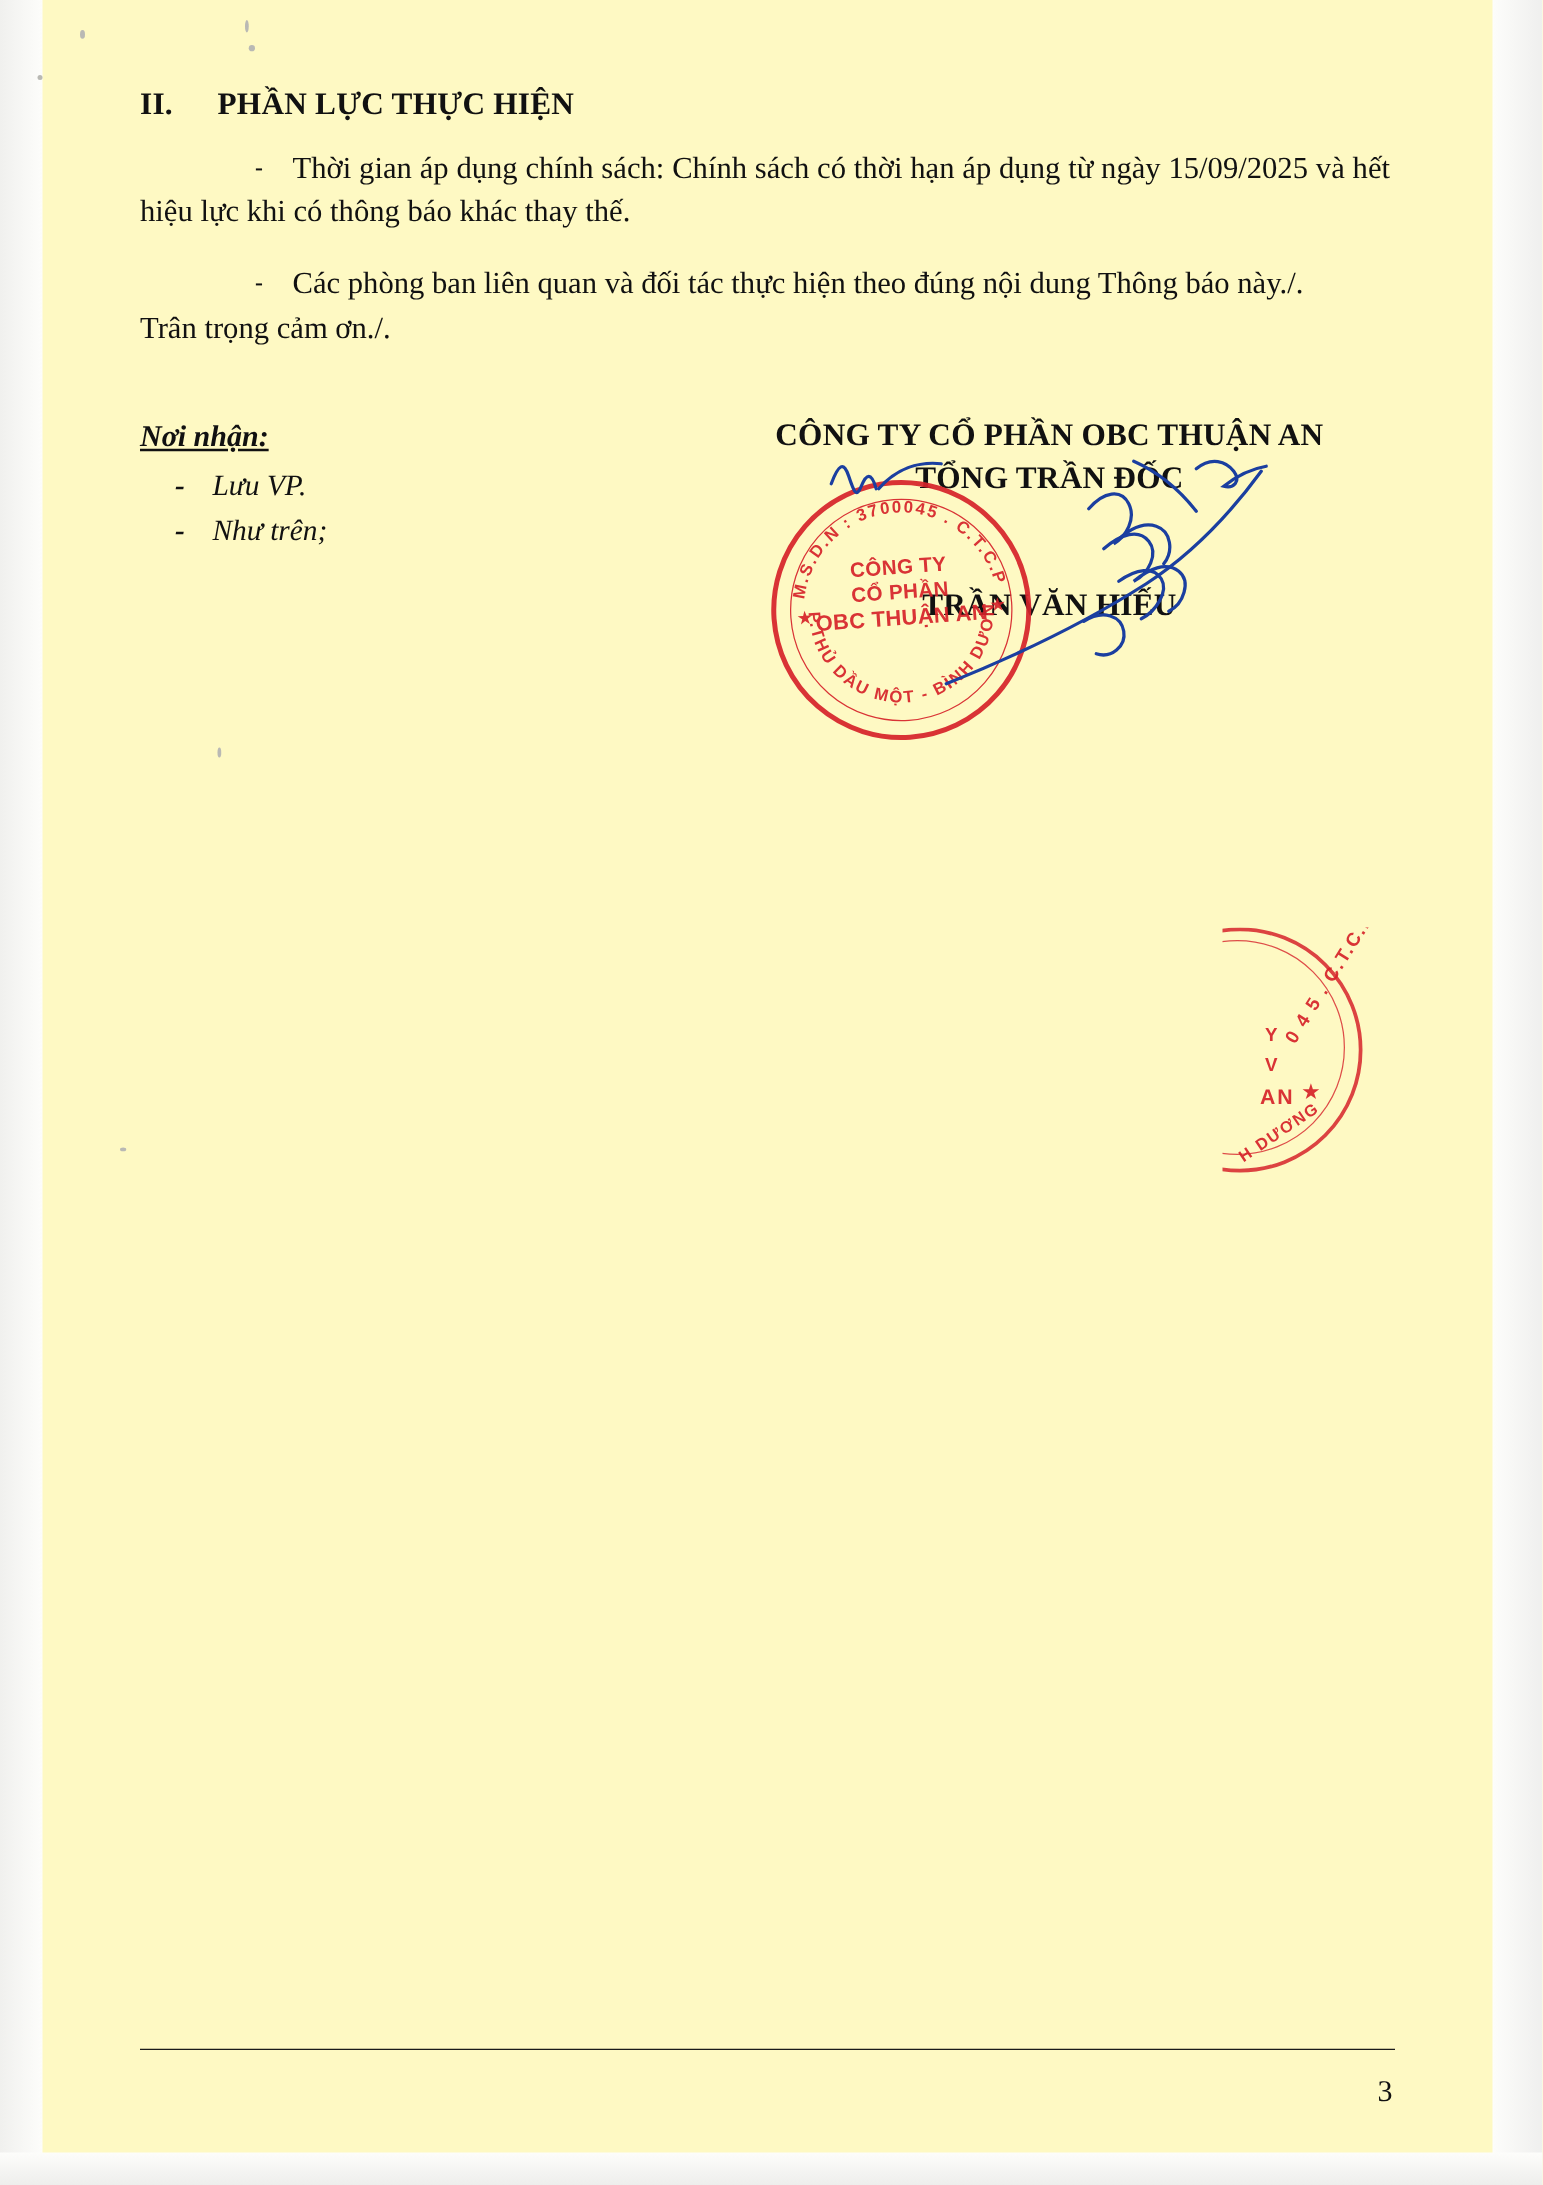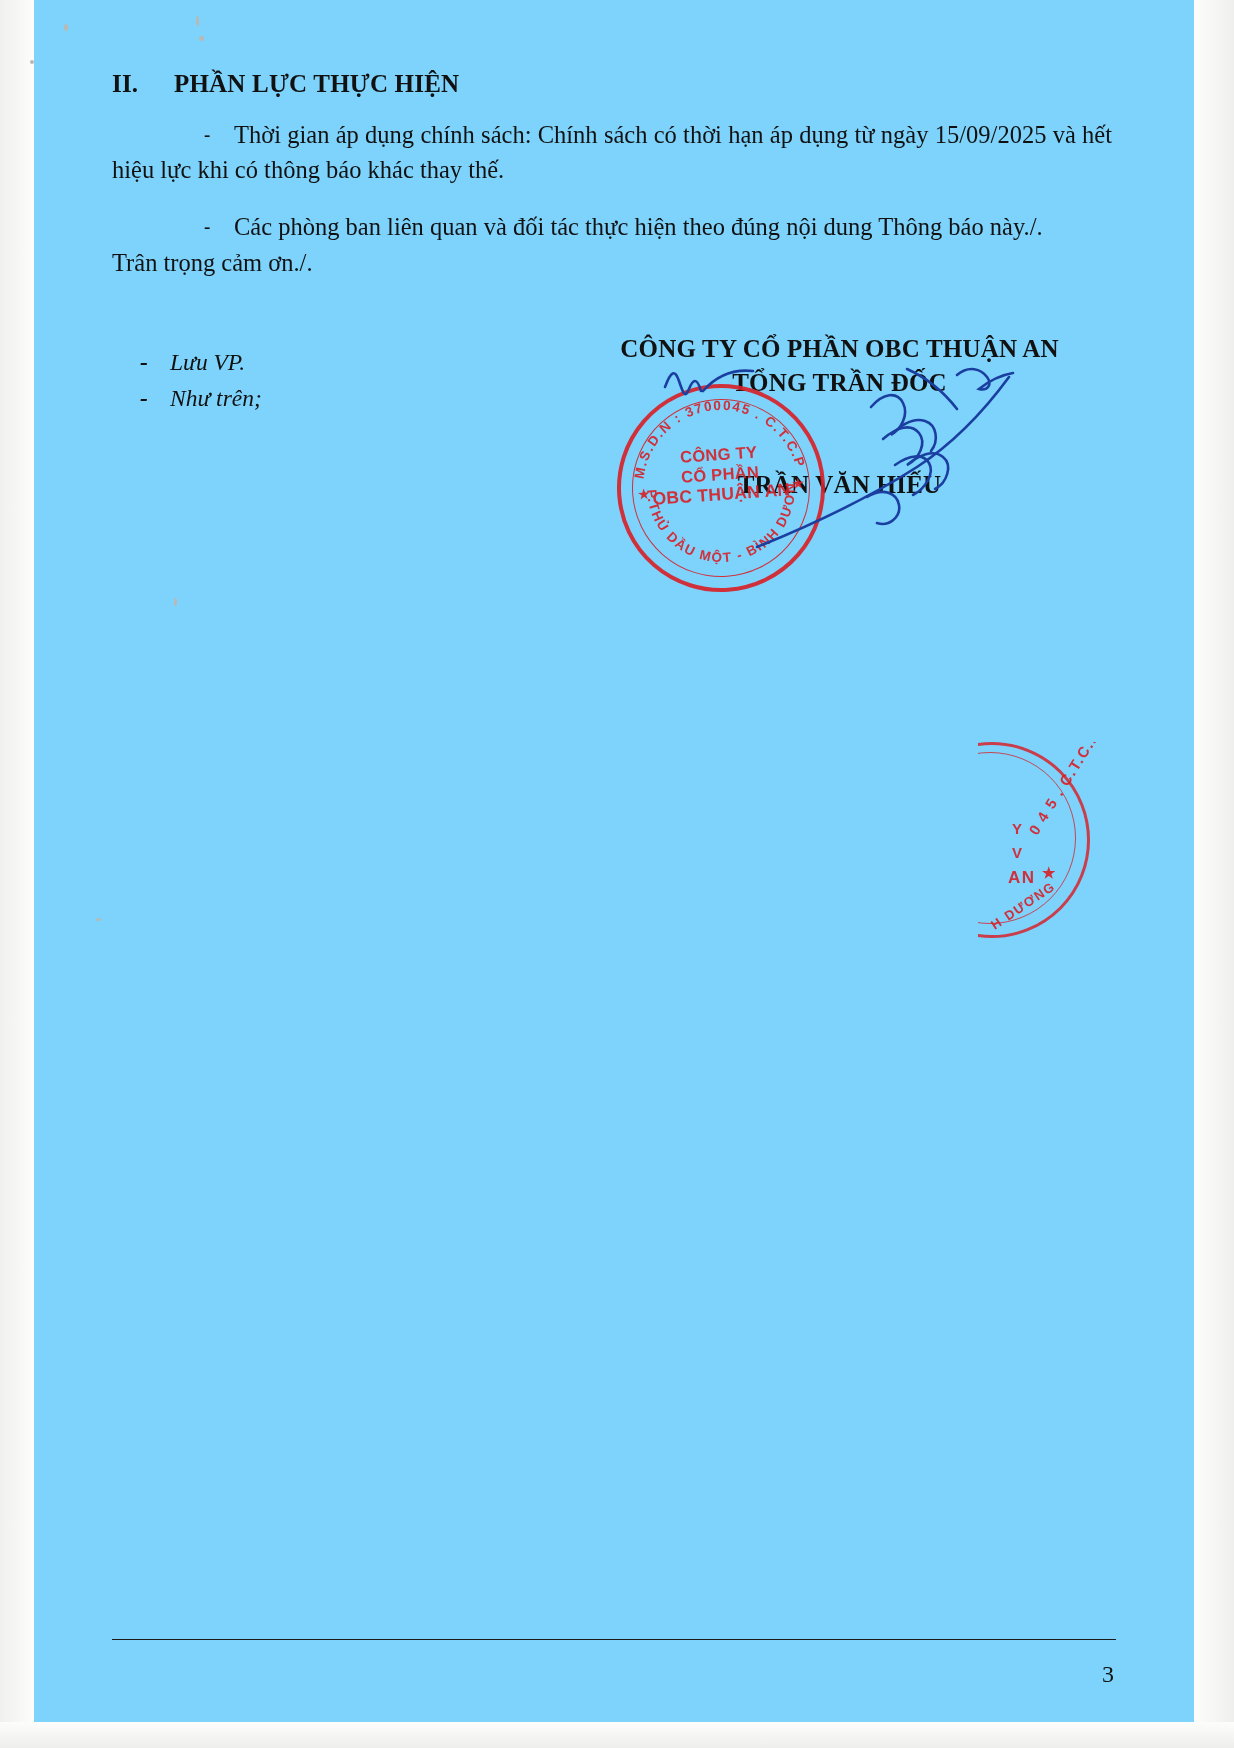--- a/index.html
+++ b/index.html
@@ -13,21 +13,21 @@
     font-family: "Liberation Serif", serif;
     color: #111111;
     position: relative;
     overflow: hidden;
   }
 
   
   .page {
     position: absolute;
     inset: 0;
-    background: #7dd3fc;
+    background: #fef9c3;
   }
   .scan-edge-left {
     position: absolute;
     left: 0; top: 0; bottom: 0;
     width: 34px;
     background: linear-gradient(to right, #f0f0ee 0%, #fdfdfb 100%);
   }
   .scan-edge-right {
     position: absolute;
     right: 0; top: 0; bottom: 0;
@@ -302,20 +302,21 @@
 
     <div class="para para-2">
       <span class="dash">-</span><span>Các phòng ban liên quan và đối tác thực hiện theo đúng nội dung Thông báo này./.</span>
     </div>
 
     <div class="para-plain">Trân trọng cảm ơn./.</div>
 
     <div class="sig-area">
 
       <div class="recipients">
+        <div class="recipients-title">Nơi nhận:</div>
         <ul>
           <li>Lưu VP.</li>
           <li>Như trên;</li>
         </ul>
       </div>
 
       <div class="signer">
         <div class="company">CÔNG TY CỔ PHẦN OBC THUẬN AN</div>
         <div class="role">TỔNG TRẦN ĐỐC</div>
         <div class="name">TRẦN VĂN HIẾU</div>

